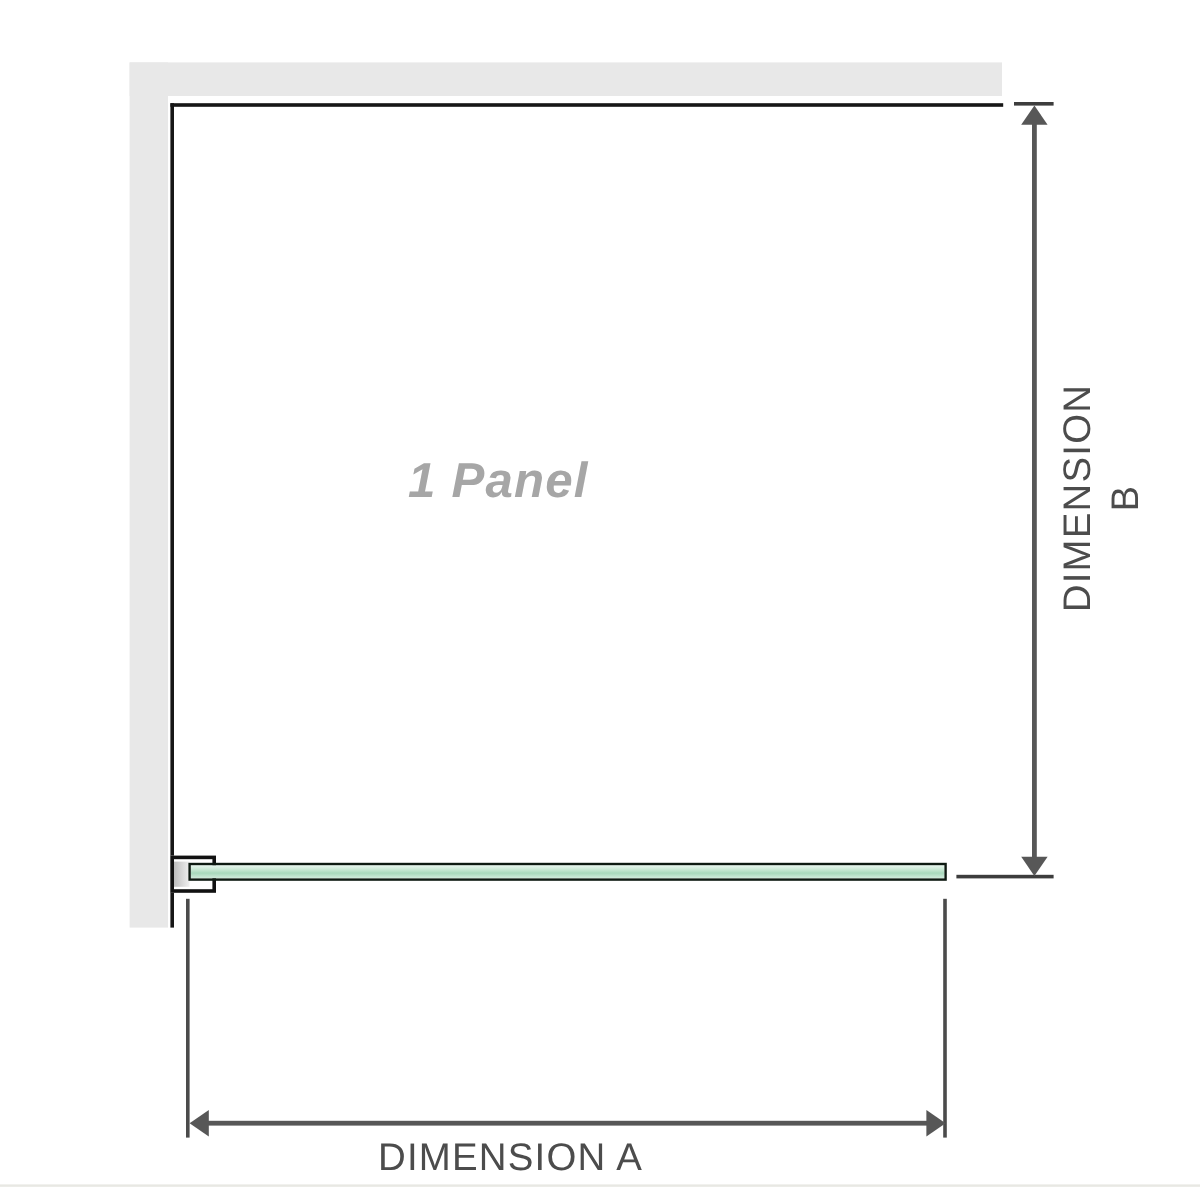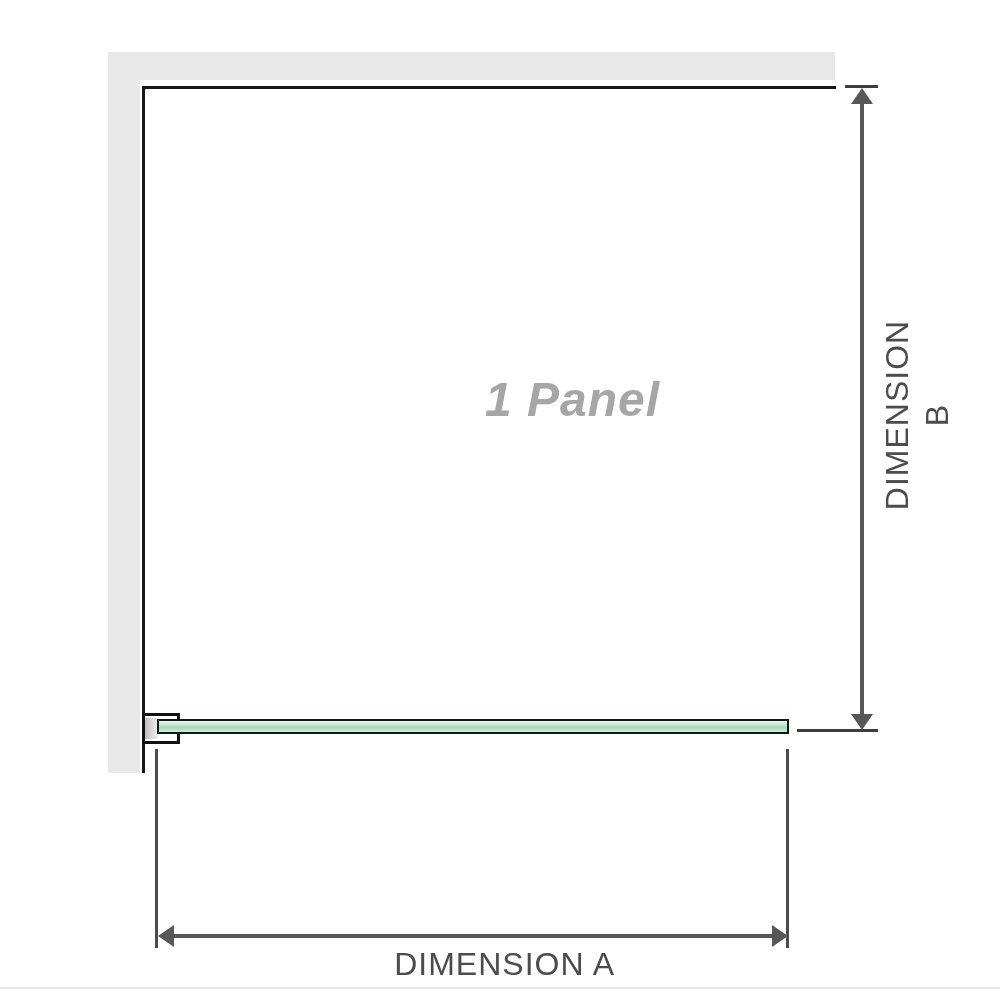--- a/index.html
+++ b/index.html
@@ -34,22 +34,22 @@
   .wall-top{left:108px;top:52px;width:727px;height:28px;background:var(--wall-gray);}
   .wall-left{left:108px;top:52px;width:32px;height:721px;background:var(--wall-gray);}
 
   
   .edge-top{left:142px;top:86px;width:694px;height:3px;background:var(--edge-black);}
   .edge-left{left:142px;top:86px;width:3px;height:687px;background:var(--edge-black);}
 
   
   .panel-label{
     left:340px;top:368px;width:320px;height:64px;
-    text-align:right;line-height:64px;
-    font-size:48px;font-weight:bold;font-style:italic;
+    text-align:left;line-height:64px;
+    font-size:41px;font-weight:bold;font-style:italic;
     color:var(--panel-text);letter-spacing:1px;
   }
 
   
   .bracket{
     left:142px;top:713px;width:38px;height:31px;
     border:3px solid #111;background:#fff;
   }
   .bracket-shim{
     left:0px;top:2px;width:13px;height:21px;
@@ -91,21 +91,21 @@
     border-top:11px solid transparent;border-bottom:11px solid transparent;
     border-right:16px solid var(--dim-line);
   }
   .dima-arrow-right{
     left:772px;top:925px;width:0;height:0;
     border-top:11px solid transparent;border-bottom:11px solid transparent;
     border-left:16px solid var(--dim-line);
   }
   .dima-label{
     left:315px;top:944px;width:300px;height:40px;
-    text-align:right;line-height:40px;
+    text-align:left;line-height:40px;
     font-size:32px;color:var(--label-gray);letter-spacing:1px;
   }
 
   .bottom-divider{left:0px;top:987px;width:1000px;height:2px;background:var(--divider);}
 </style>
 </head>
 <body>
 
 <div class="canvas">
 

